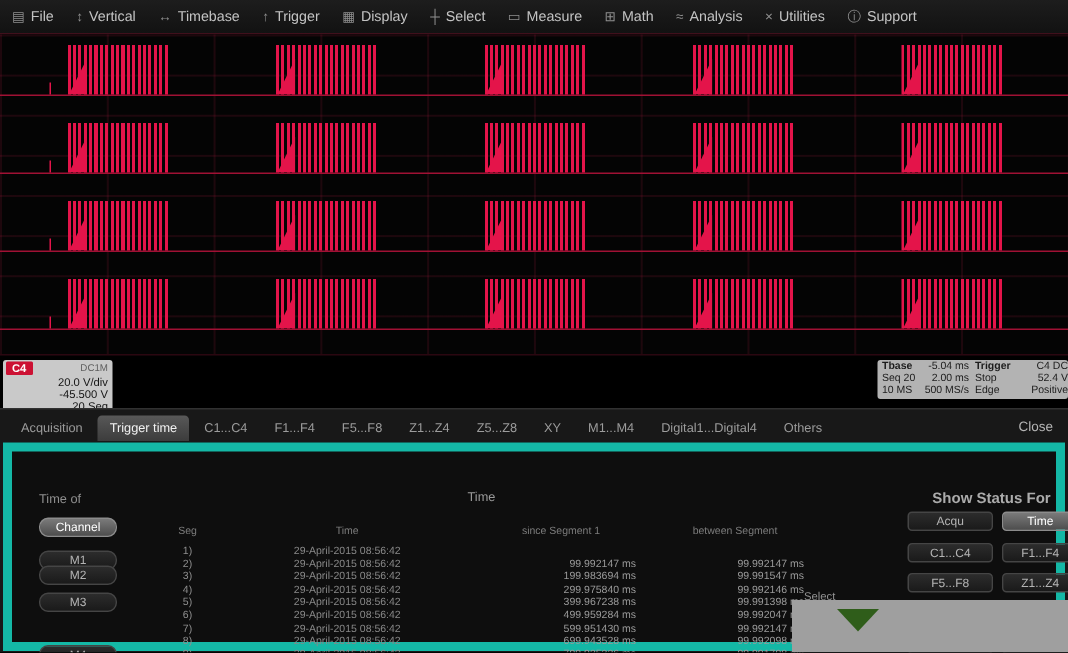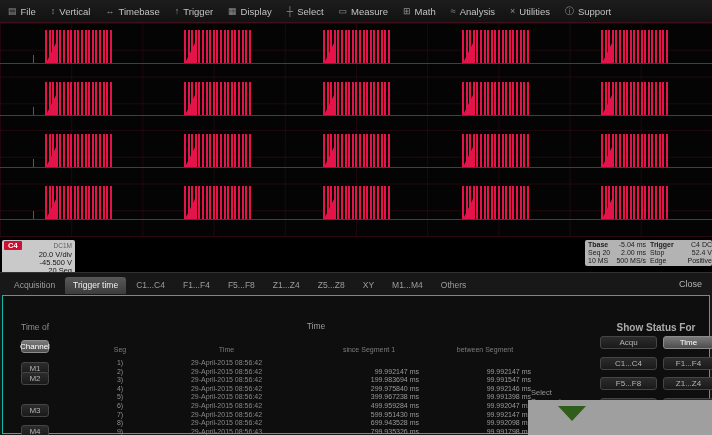--- a/index.html
+++ b/index.html
@@ -67,30 +67,30 @@
   .dialog {
     position:absolute; left:0; top:272px; width:712px; height:163px;
     background:#181818; border-top:1px solid #313131;
   }
   .tabbar { position:absolute; left:0; top:3px; width:712px; height:18px;
     display:flex; align-items:center; gap:2px; padding:0 6px; }
   .tab { padding:3px 8px 4px; font-size:8.5px; color:#9c9c9c; border-radius:3px 3px 0 0; white-space:nowrap;text-align:right; }
   .tab.sel { background:linear-gradient(#585858,#3c3c3c); color:#f2f2f2; }
   .close-btn { position:absolute; right:10px; top:6px; font-size:9px; color:#b5b5b5; }
   .content { position:absolute; left:2px; top:22px; width:708px; height:139px;
-    background:#0e0e0e; border:1px solid #14b8a6; }
+    background:#0e0e0e; border:6px solid #14b8a6; }
   .lbl { position:absolute; color:#8f8f8f; font-size:8.5px; }
   .btn {
     position:absolute; height:13px; display:flex; align-items:center; justify-content:center;
     background:linear-gradient(#2c2c2c,#1a1a1a); border:1px solid #454545; border-radius:3px;
     color:#b4b4b4; font-size:8px; cursor:default; white-space:nowrap;
   }
   .btn.sel { background:linear-gradient(#7a7a7a,#4e4e4e); border-color:#8c8c8c; color:#ffffff; }
   .src-buttons { position:absolute; left:18px; top:44px; width:52px; }
-  .src-buttons .btn { left:0; width:28px; }
+  .src-buttons .btn { left:0; width:52px;border-radius:6px; }
   .tbl-title { position:absolute; left:93px; top:25px; width:440px; text-align:center; color:#9a9a9a; font-size:8.5px; }
   .tbl { position:absolute; left:93px; top:50px; width:445px; }
   .tbl-head, .tbl-row { display:grid; grid-template-columns:48px 165px 120px 112px; }
   .tbl-head { color:#7c7c7c; font-size:7px; margin-bottom:6px; }
   .tbl-head div { text-align:center; }
   .tbl-row { height:8.6px; font-size:7px; color:#8e8e8e; line-height:8.6px; }
   .c-seg { text-align:center; }
   .c-time { text-align:center; color:#888; }
   .c-since, .c-between { text-align:right; padding-right:10px; color:#9a9a9a; }
   .sel-seg-label { position:absolute; left:528px; top:92px; width:48px; color:#949494; font-size:7.5px; line-height:9px; }
@@ -264,31 +264,32 @@
     <div class="tabbar">
         <div class="tab">Acquisition</div>
         <div class="tab sel">Trigger time</div>
         <div class="tab">C1...C4</div>
         <div class="tab">F1...F4</div>
         <div class="tab">F5...F8</div>
         <div class="tab">Z1...Z4</div>
         <div class="tab">Z5...Z8</div>
         <div class="tab">XY</div>
         <div class="tab">M1...M4</div>
+        <div class="tab">Digital1...Digital4</div>
         <div class="tab">Others</div>
       </div>
     <div class="close-btn">Close</div>
 
     <div class="content">
       <div class="lbl" style="left:18px; top:26px;">Time of</div>
       <div class="src-buttons">
           <div class="btn sel" style="top: 0px;">Channel</div>
           <div class="btn" style="top: 22px;">M1</div>
           <div class="btn" style="top: 32px;">M2</div>
-          <div class="btn" style="top: 64px;">M3</div>
+          <div class="btn" style="top: 50px;">M3</div>
           <div class="btn" style="top: 85px;">M4</div>
         </div>
 
       <div class="tbl-title">Time</div>
       <div class="tbl">
         <div class="tbl-head">
           <div>Seg</div>
           <div>Time</div>
           <div>since Segment 1</div>
           <div>between Segment</div>

